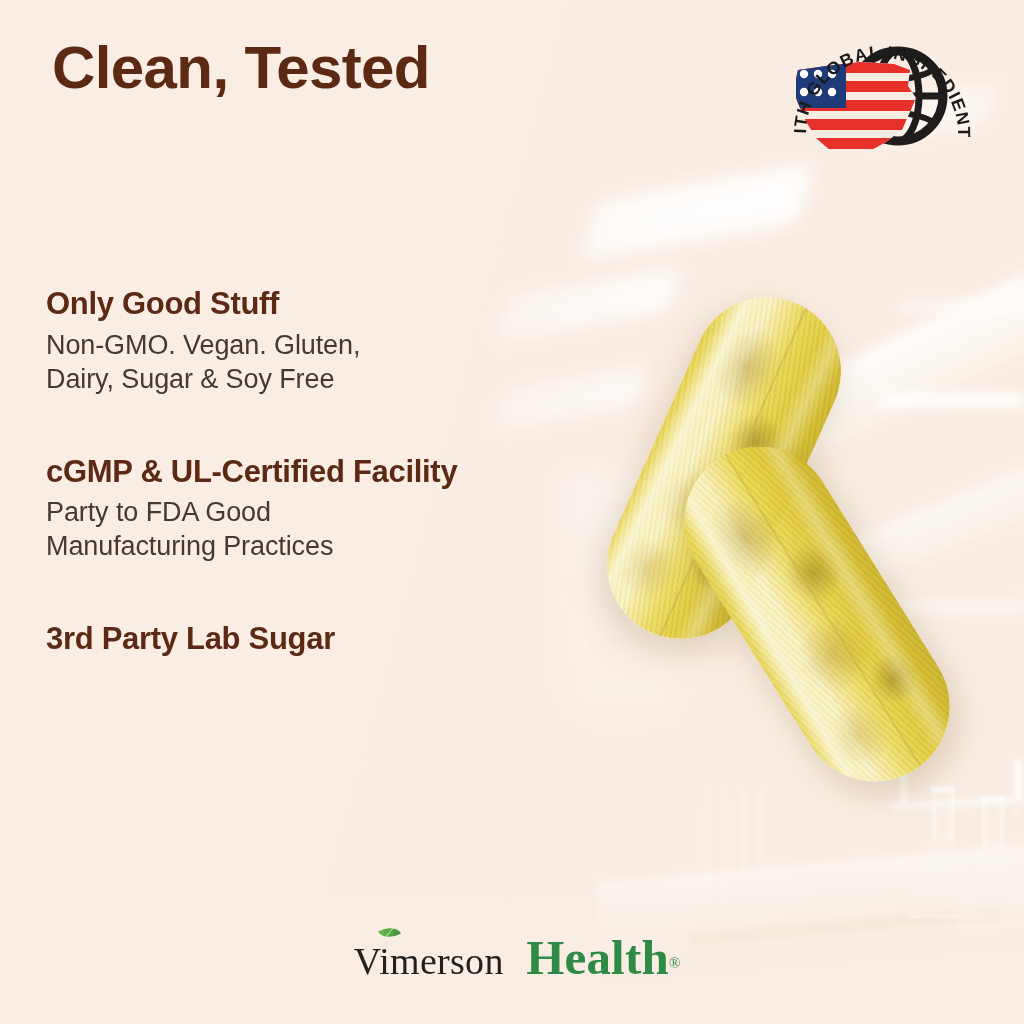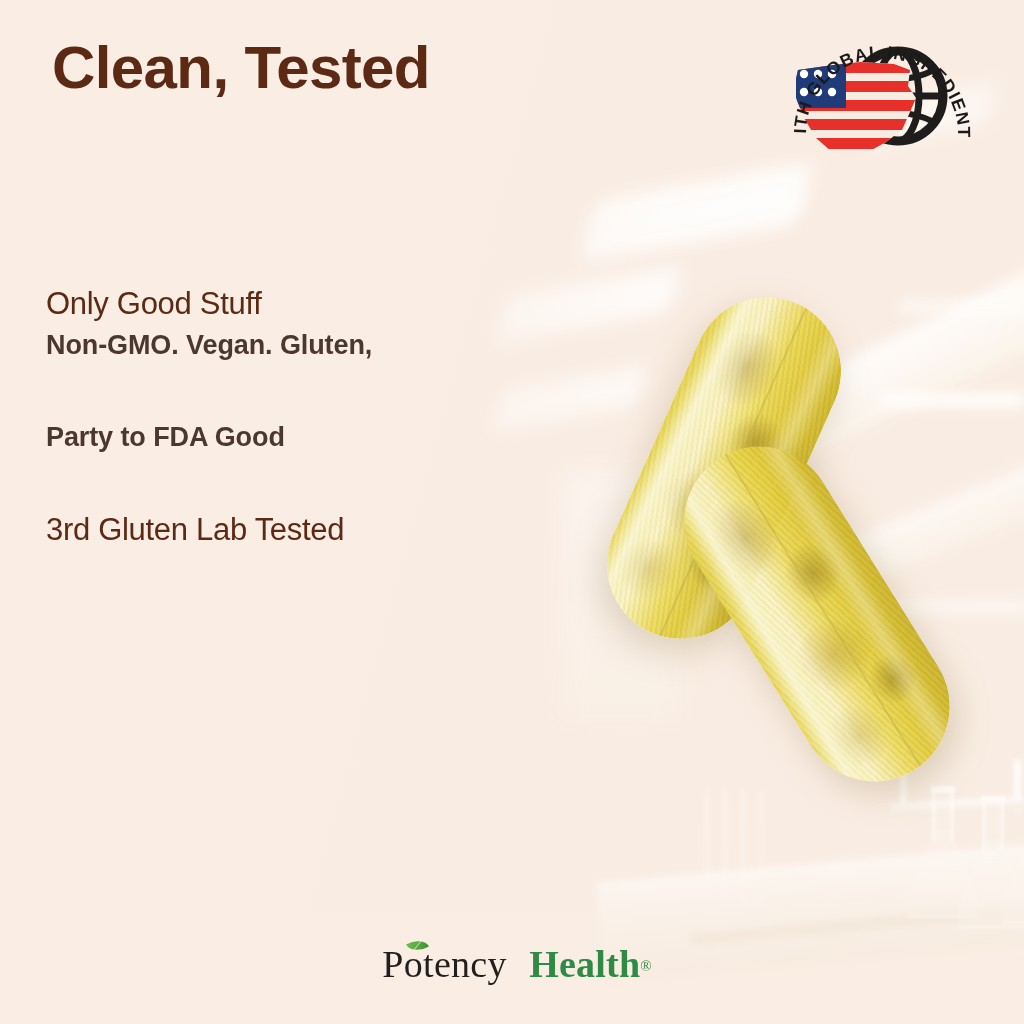--- a/index.html
+++ b/index.html
@@ -205,29 +205,29 @@
   .features {
     position: absolute;
     left: 46px; top: 286px;
     width: 600px;
   }
   .feature { margin-bottom: 58px; }
   .feature:last-child { margin-bottom: 0; }
   .feature-title {
     color: #5c2a14;
     font-size: 31px;
-    font-weight: 400;
+    font-weight: 700;
     letter-spacing: -0.3px;
     line-height: 1.15;
     margin-bottom: 6px;
   }
   .feature-desc {
     color: #4a372e;
     font-size: 27px;
-    font-weight: 700;
+    font-weight: 400;
     line-height: 1.26;
     letter-spacing: -0.1px;
   }
 
   
   .badge {
     position: absolute;
     left: 790px; top: 26px;
     width: 190px; height: 175px;
   }
@@ -242,21 +242,21 @@
   }
   .logo-inner { display: inline-block; position: relative; }
   .logo-vimerson {
     font-family: "Liberation Serif", serif;
     font-size: 38px;
     color: #231f1d;
     letter-spacing: 0.3px;
   }
   .logo-health {
     font-family: "Liberation Serif", serif;
-    font-size: 38px;
+    font-size: 49px;
     font-weight: 700;
     color: #2f8a45;
     letter-spacing: 0.2px;
     margin-left: 18px;
   }
   .logo-reg {
     font-family: "Liberation Serif", serif;
     font-size: 15px;
     color: #2f8a45;
     vertical-align: super;
@@ -342,31 +342,34 @@
   <div class="headline">
     <div>Clean, Tested</div>
   </div>
 
   <div class="features">
 
     <div class="feature">
       <div class="feature-title">Only Good Stuff</div>
       <div class="feature-desc">
         <div>Non-GMO. Vegan. Gluten,</div>
+        <div>Dairy, Sugar &amp; Soy Free</div>
       </div>
     </div>
 
     <div class="feature">
+      <div class="feature-title">cGMP &amp; UL-Certified Facility</div>
       <div class="feature-desc">
         <div>Party to FDA Good</div>
+        <div>Manufacturing Practices</div>
       </div>
     </div>
 
     <div class="feature">
-      <div class="feature-title">3rd Gluten Lab Tested</div>
+      <div class="feature-title">3rd Party Lab Sugar</div>
     </div>
 
   </div>
 
   <div class="badge">
     <svg viewBox="0 0 190 175" xmlns="http://www.w3.org/2000/svg">
       <defs>
         <path id="arcPath" d="M 16,108 A 76,76 0 1 1 168,108" fill="none"></path>
         <clipPath id="mapClip">
           <path d="M6,52 L8,44 L36,40 L70,36 L104,38 L120,44 L118,60 L126,72 L120,86
@@ -403,19 +406,19 @@
       </g>
 
       <text font-family="Liberation Sans, sans-serif" font-size="17.5" font-weight="700" fill="#1a1a1a" letter-spacing="1.1">
         <textPath href="#arcPath" startOffset="50%" text-anchor="middle">WITH GLOBAL INGREDIENTS</textPath>
       </text>
     </svg>
   </div>
 
   <div class="logo">
     <span class="logo-inner">
-      <span class="logo-vimerson">Potency</span>
+      <span class="logo-vimerson">Vimerson</span>
       <span class="leaf"></span>
       <span class="logo-health">Health</span><span class="logo-reg">®</span>
     </span>
   </div>
 
 </div>
 
 </body></html>

